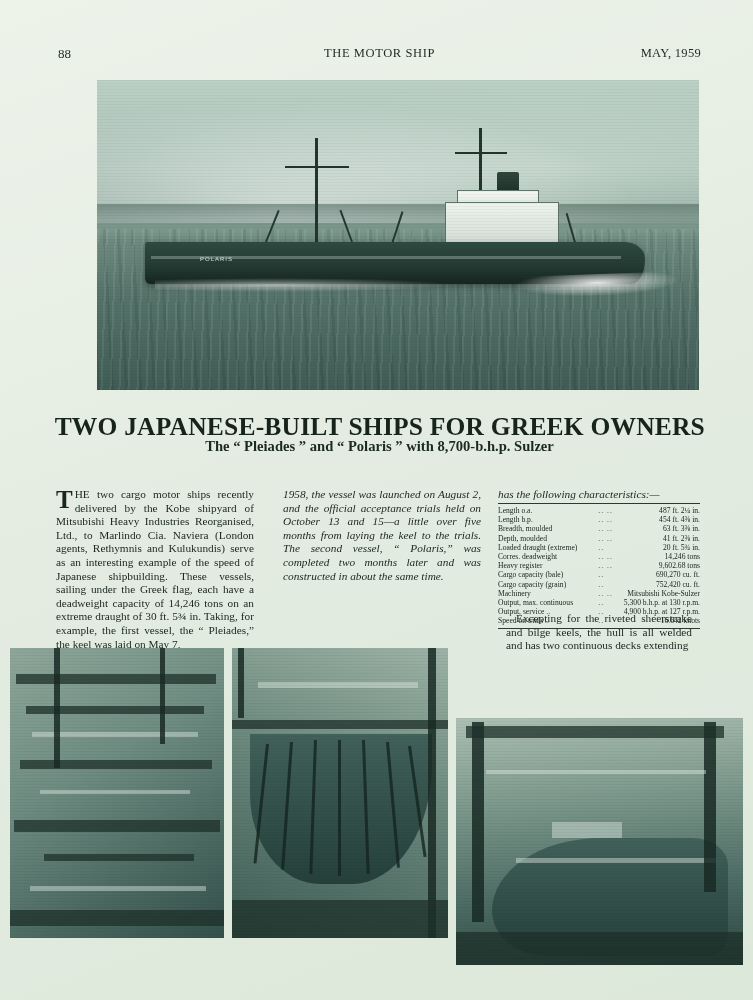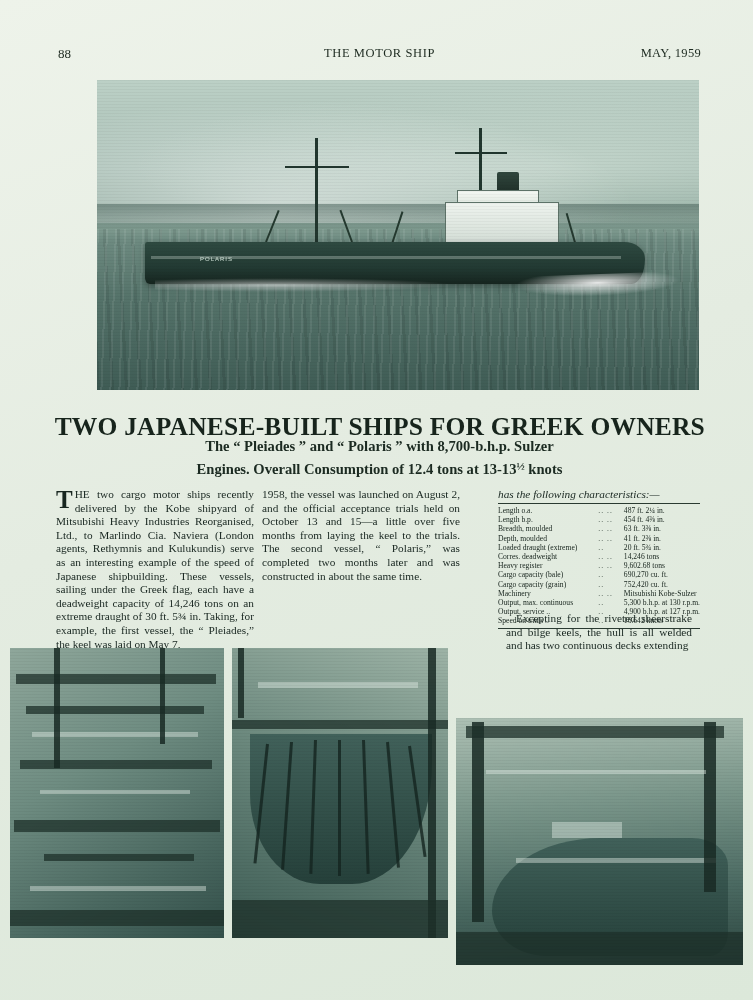--- a/index.html
+++ b/index.html
@@ -183,21 +183,21 @@
     top: 488px;
     font-size: 11.3px;
     line-height: 13.6px;
     text-align: justify;
     color: #182620;
     font-family: "Liberation Serif", serif;
   }
   .col p { margin: 0 0 2px 0; text-indent: 10px; }
   .col p.first { text-indent: 0; }
   .col-1 { left: 56px; width: 198px; }
-  .col-2 { left: 262px; width: 198px; }
+  .col-2 { left: 283px; width: 198px; font-style: italic; }
   .col-3 { left: 498px; width: 202px; font-style: italic; }
   .dropcap {
     float: left;
     font-size: 25px;
     line-height: 21px;
     font-weight: bold;
     padding: 1px 2px 0 0;
     font-family: "Liberation Serif", serif;
   }
 
@@ -212,21 +212,21 @@
     font-family: "Liberation Serif", serif;
     color: #16231c;
     border-top: 1px solid #2a3a31;
     border-bottom: 1px solid #2a3a31;
     padding: 2px 0 2px 0;
   }
   .spec-table table { width: 100%; border-collapse: collapse; }
   .spec-table td { padding: 0; white-space: nowrap; }
   .spec-label { width: 56%; }
   .spec-dots { width: 16%; letter-spacing: 1px; color: #2c3b32; }
-  .spec-val { text-align: left; width: 28%; }
+  .spec-val { text-align: right; width: 28%; }
 
   .col-3-tail {
     position: absolute;
     left: 498px; top: 604px; width: 202px;
     font-size: 11.3px; line-height: 13.6px;
     text-align: justify; color: #182620;
   }
   .col-3-tail p { margin: 8px; text-indent: 10px; }
 
   
@@ -339,23 +339,20 @@
       <div class="wake"></div>
       <div class="bow-wave"></div>
     </div>
     <div class="photo-grain"></div>
   </div>
 
   <div class="headline">TWO JAPANESE-BUILT SHIPS FOR GREEK OWNERS</div>
 
   <div class="subhead">
     <span>The “ Pleiades ” and “ Polaris ” with 8,700-b.h.p. Sulzer</span>
-    <span class="l2">
-      <span>Engines.  Overall Consumption of 12.4 tons  at  13-13</span><span class="frac">½</span><span> knots</span>
-    </span>
   </div>
 
   <div class="col col-1">
     <p class="first">
       <span class="dropcap">T</span><span>HE two cargo motor ships recently delivered by the Kobe shipyard of Mitsubishi Heavy Industries Reorganised, Ltd., to Marlindo Cia. Naviera (London agents, Rethymnis and Kulukundis) serve as an interesting example of the speed of Japanese shipbuilding. These vessels, sailing under the Greek flag, each have a deadweight capacity of 14,246 tons on an extreme draught of 30 ft. 5¾ in. Taking, for example, the first vessel, the “ Pleiades,” the keel was laid on May 7,</span>
     </p>
   </div>
 
   <div class="col col-2">
     <p class="first">1958, the vessel was launched on August 2, and the official acceptance trials held on October 13 and 15—a little over five months from laying the keel to the trials.  The second vessel, “ Polaris,” was completed two months later and was constructed in about the same time.</p>

